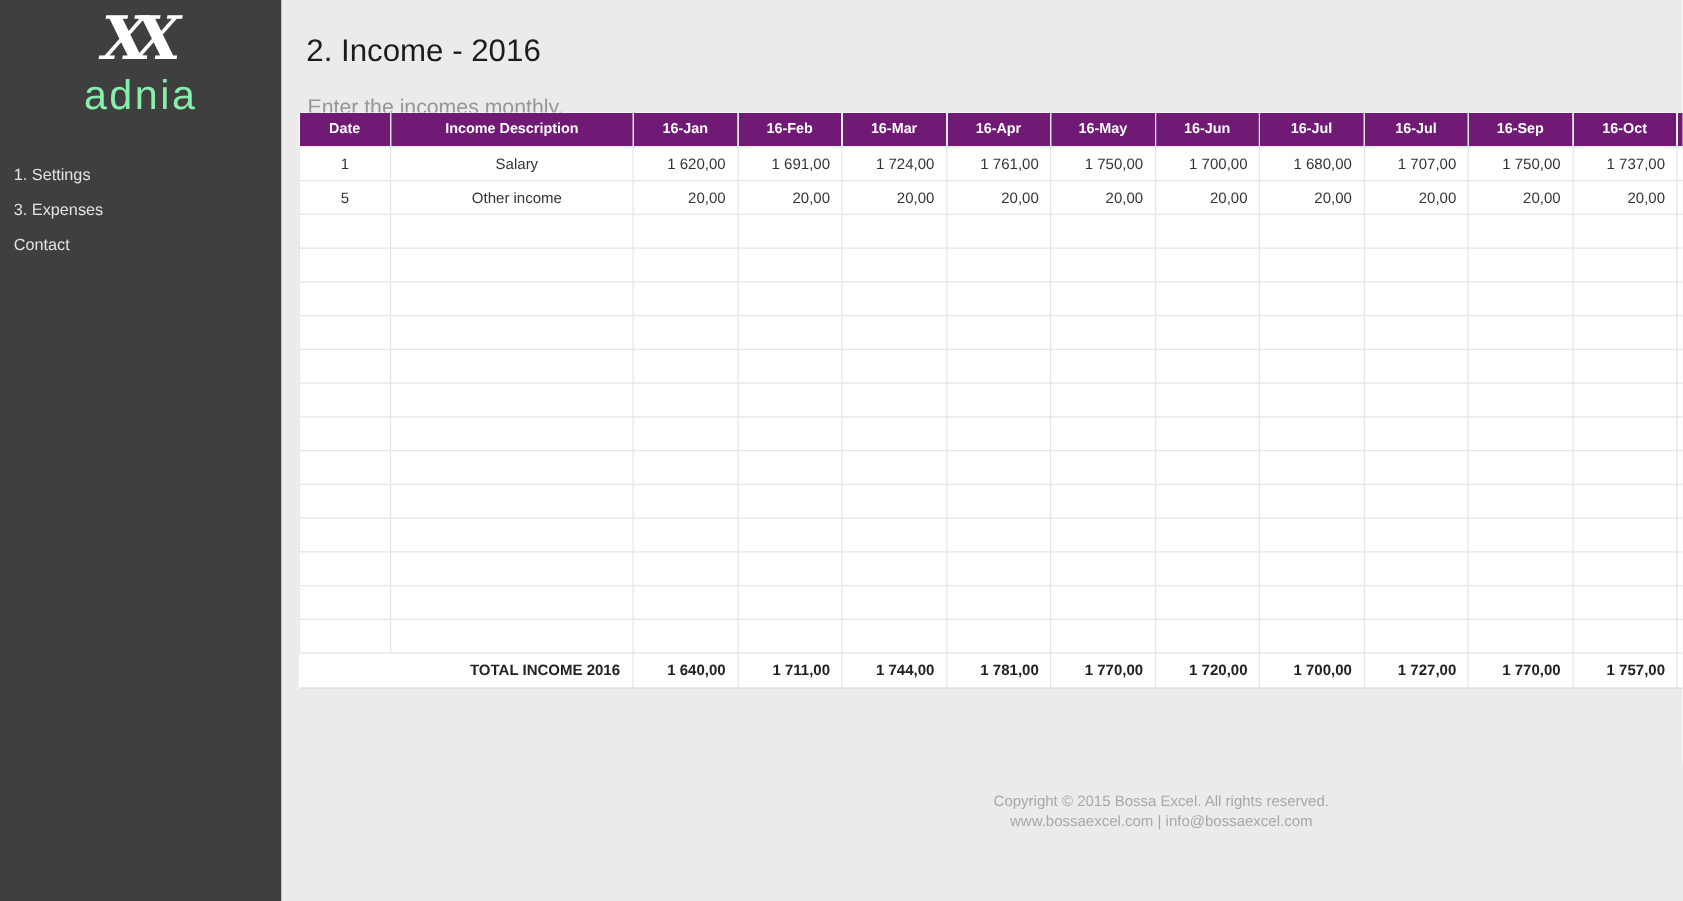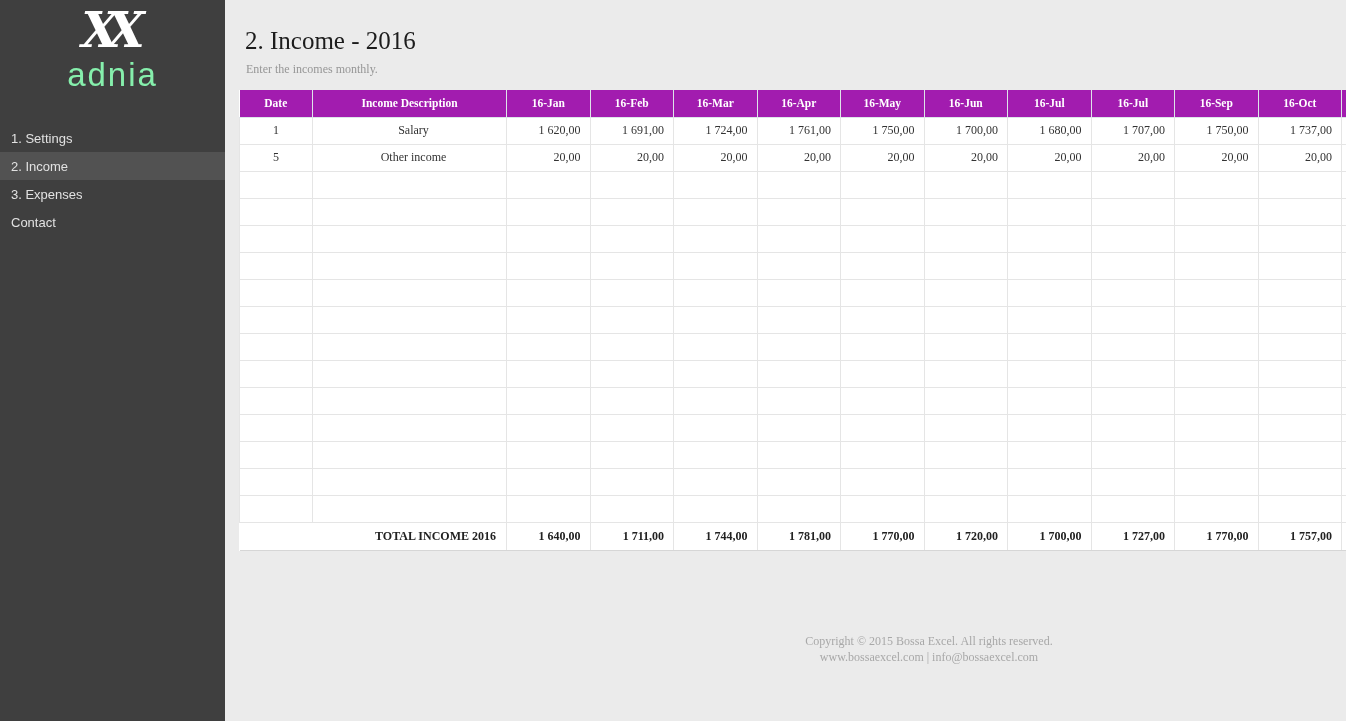--- a/index.html
+++ b/index.html
@@ -23,35 +23,35 @@
   }
   .nav { margin-top: 30px; }
   .nav-item {
     padding: 7px 22px 6px 11px;
     font-size: 13px; color: #e2e2e2;
     cursor: pointer; line-height: 15px;
   }
   .nav-item.active { background: #525252; }
 
   
-  .main { position: absolute; left: 225px; top: 0; width: 1121px; height: 721px; font-family: Liberation Serif, serif; }
+  .main { position: absolute; left: 225px; top: 0; width: 1121px; height: 721px; }
   .page-title {
     margin: 27px 0 0 20px;
     font-size: 25px; font-weight: 400; color: #1c1c1c;
   }
-  .page-subtitle { margin: 7px 0 0 21px; font-size: 12px; color: #969696; }
+  .page-subtitle { margin: 20px 0 0 21px; font-size: 17px; color: #969696; }
 
   
   .table-wrap { position: absolute; left: 14px; top: 90px; width: 1200px; }
   table.income {
     border-collapse: collapse; table-layout: fixed;
     background: #ffffff; width: 1185.5px;
   }
   table.income th {
-    background: #a21caf; color: #ffffff;
+    background: #701a75; color: #ffffff;
     font-size: 11.5px; font-weight: bold;
     height: 27px; text-align: center;
     border-right: 1px solid #dde4e9;
     border-bottom: 1px solid #dde4e9;
     overflow: hidden; white-space: nowrap;
   }
   table.income td {
     height: 27px; font-size: 12px; color: #333333;
     border: 1px solid #e5e5e5;
     overflow: hidden; white-space: nowrap;
@@ -79,21 +79,20 @@
 <aside class="sidebar">
   <div class="logo">
     <svg width="100" height="48" viewBox="0 0 100 48" aria-hidden="true">
       <text x="37" y="41" font-family="DejaVu Serif, serif" font-style="italic" font-weight="bold" font-size="48" fill="#ffffff" text-anchor="middle">X</text>
       <text x="63" y="41" font-family="DejaVu Serif, serif" font-style="italic" font-weight="bold" font-size="48" fill="#ffffff" text-anchor="middle">X</text>
     </svg>
     <div class="logo-text">adnia</div>
   </div>
   <nav class="nav" id="nav">
       <div class="nav-item">1. Settings</div>
-      <div class="nav-item active">2. Income</div>
       <div class="nav-item">3. Expenses</div>
       <div class="nav-item">Contact</div>
     </nav>
 </aside>
 
 <main class="main">
   <h1 class="page-title">2. Income - 2016</h1>
   <div class="page-subtitle">Enter the incomes monthly.</div>
 
   <div class="table-wrap">

